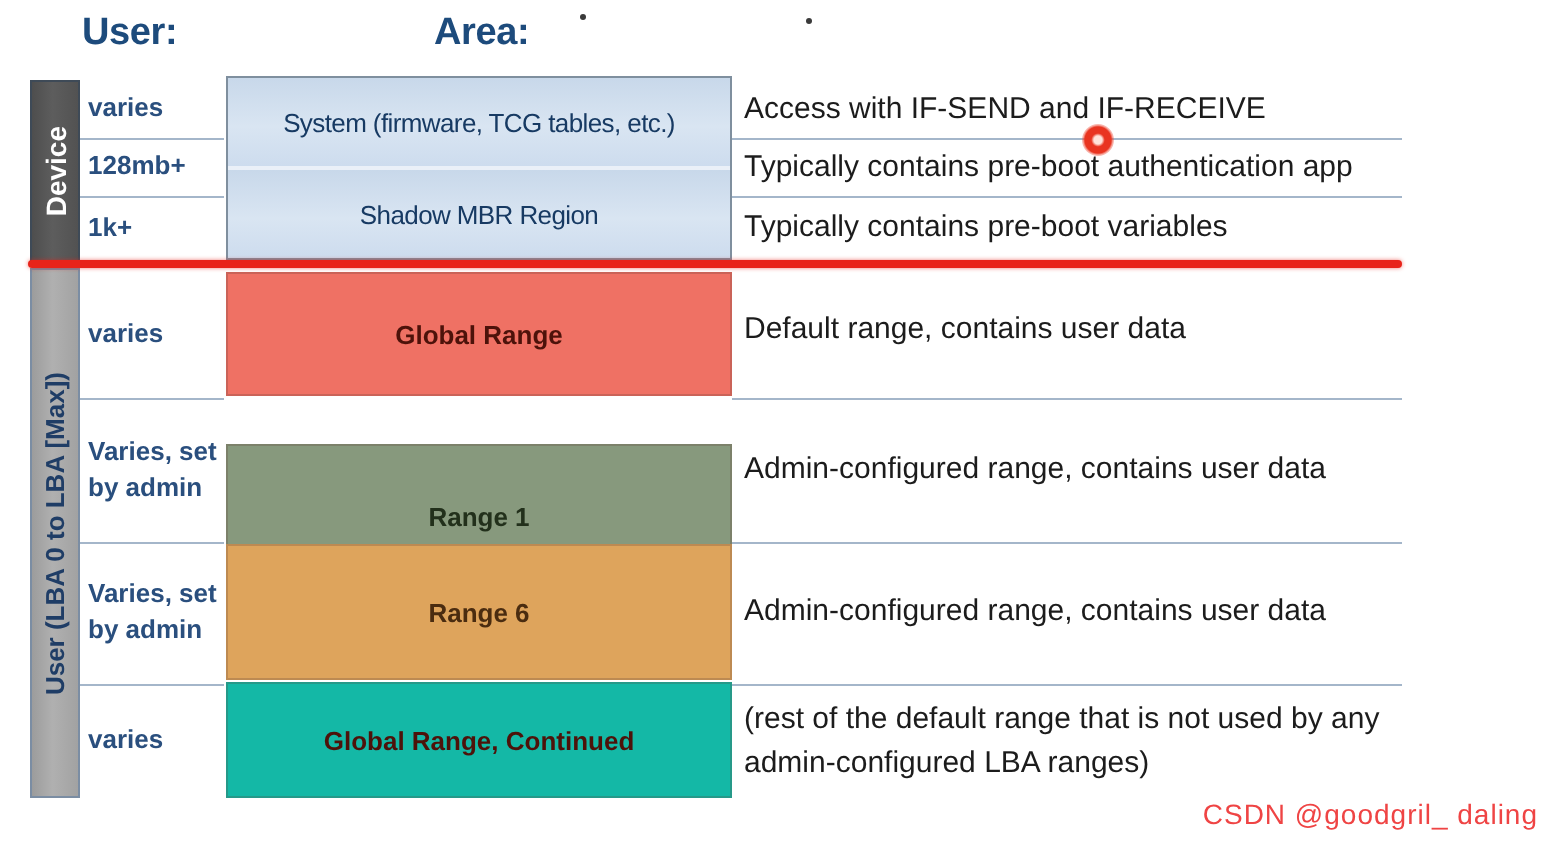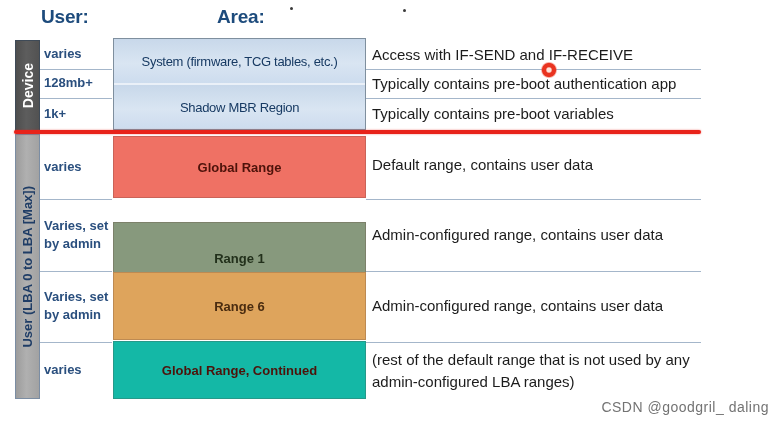--- a/index.html
+++ b/index.html
@@ -124,21 +124,21 @@
   .cursor-dot{
     position:absolute;left:541px;top:62px;width:16px;height:16px;
     border-radius:50%;
     background:radial-gradient(circle,#ffe3da 0 18%,#e93420 30% 58%,rgba(238,70,50,0.45) 66%,rgba(240,90,70,0.15) 80%,transparent 90%);
   }
 
   
   .watermark{
     position:absolute;right:4px;top:399px;width:260px;
     text-align:right;
-    font-size:14px;color:#737373;letter-spacing:0.5px;
+    font-size:14px;color:#ef4444;letter-spacing:0.5px;
   }
 </style>
 </head>
 <body>
 
 <div class="stage">
 
   <div class="hdr size-hdr">User:</div>
   <div class="hdr area-hdr">Area:</div>
   <div class="speck speck1"></div>

